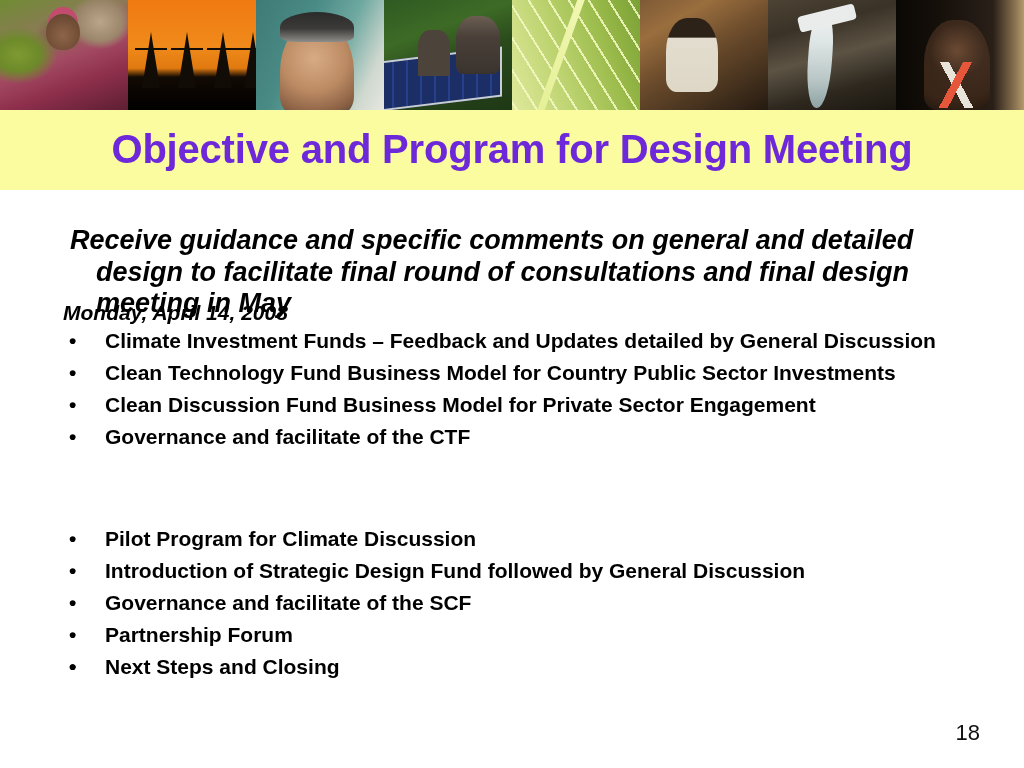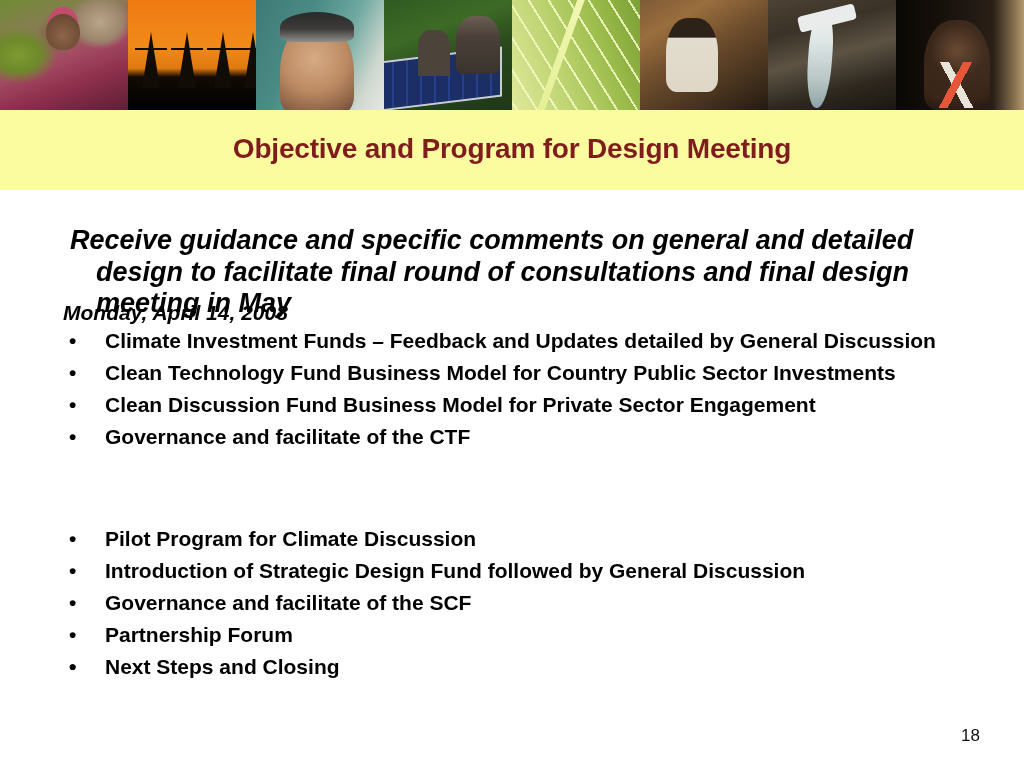--- a/index.html
+++ b/index.html
@@ -219,23 +219,23 @@
     width: 1024px;
     height: 80px;
     background: #fbfba0;
     display: flex;
     align-items: center;
     justify-content: center;
   }
   #slide-title {
     font-family: "Liberation Sans", sans-serif;
     font-weight: bold;
-    font-size: 28px;
+    font-size: 40px;
     line-height: 1;
-    color: #7f1d1d;
+    color: #6d28d9;
     letter-spacing: -0.2px;
     white-space: nowrap;
     padding-bottom: 2px;
   }
 
   
   #body-area {
     position: absolute;
     top: 190px; left: 0;
     width: 1024px;
@@ -292,21 +292,21 @@
     left: 69px;
     top: 0;
     font-size: 21px;
     line-height: 1.19;
   }
 
   #page-number {
     position: absolute;
     right: 44px;
     bottom: 22px;
-    font-size: 17px;
+    font-size: 22px;
     font-weight: normal;
     color: #111111;
   }
 </style>
 </head>
 <body>
 
 <div id="photo-strip">
   <div class="photo-cell ph-1"></div>
   <div class="photo-cell ph-2">

